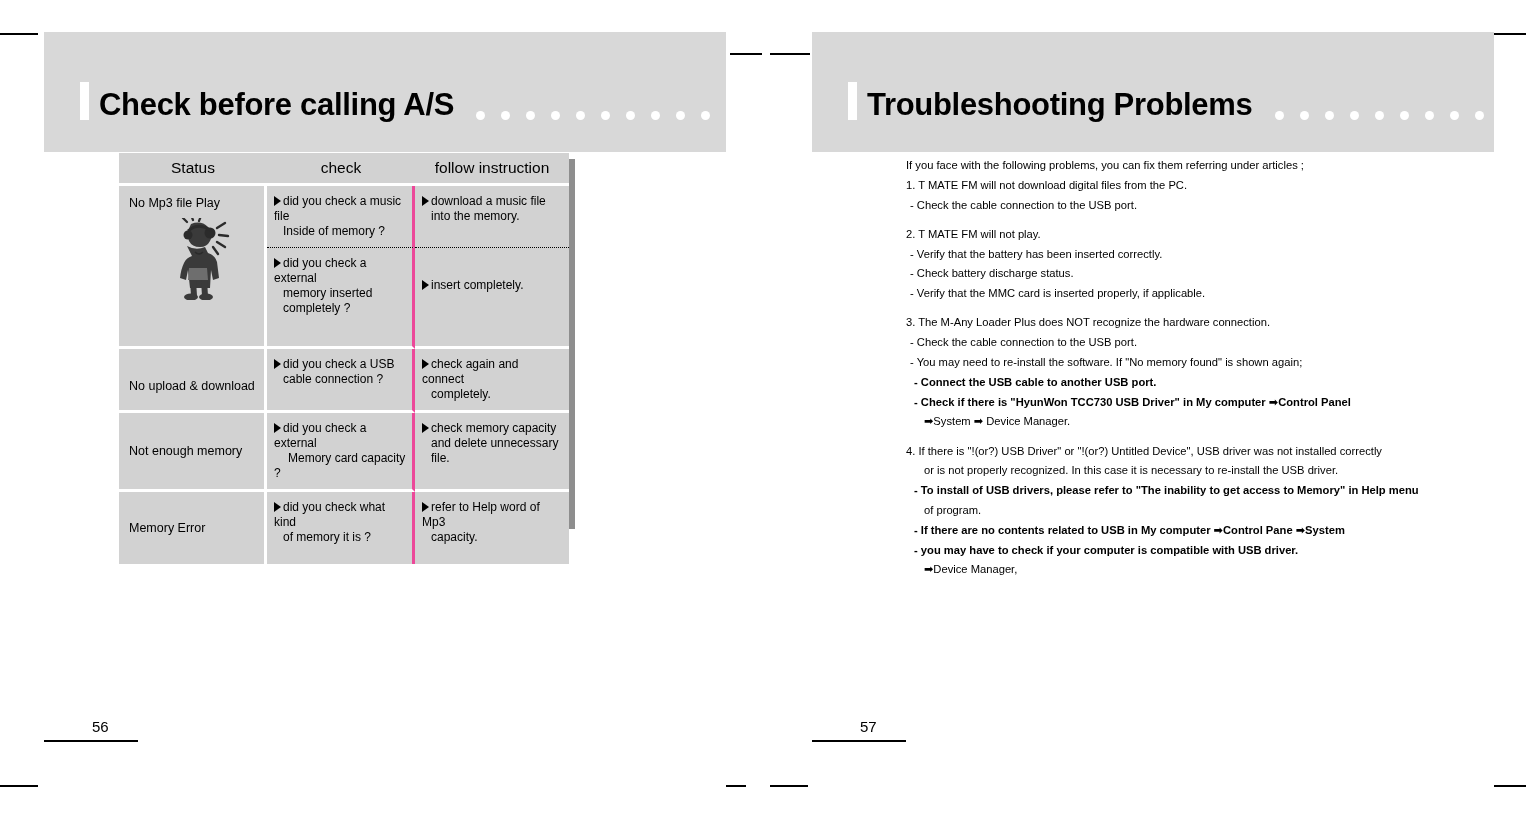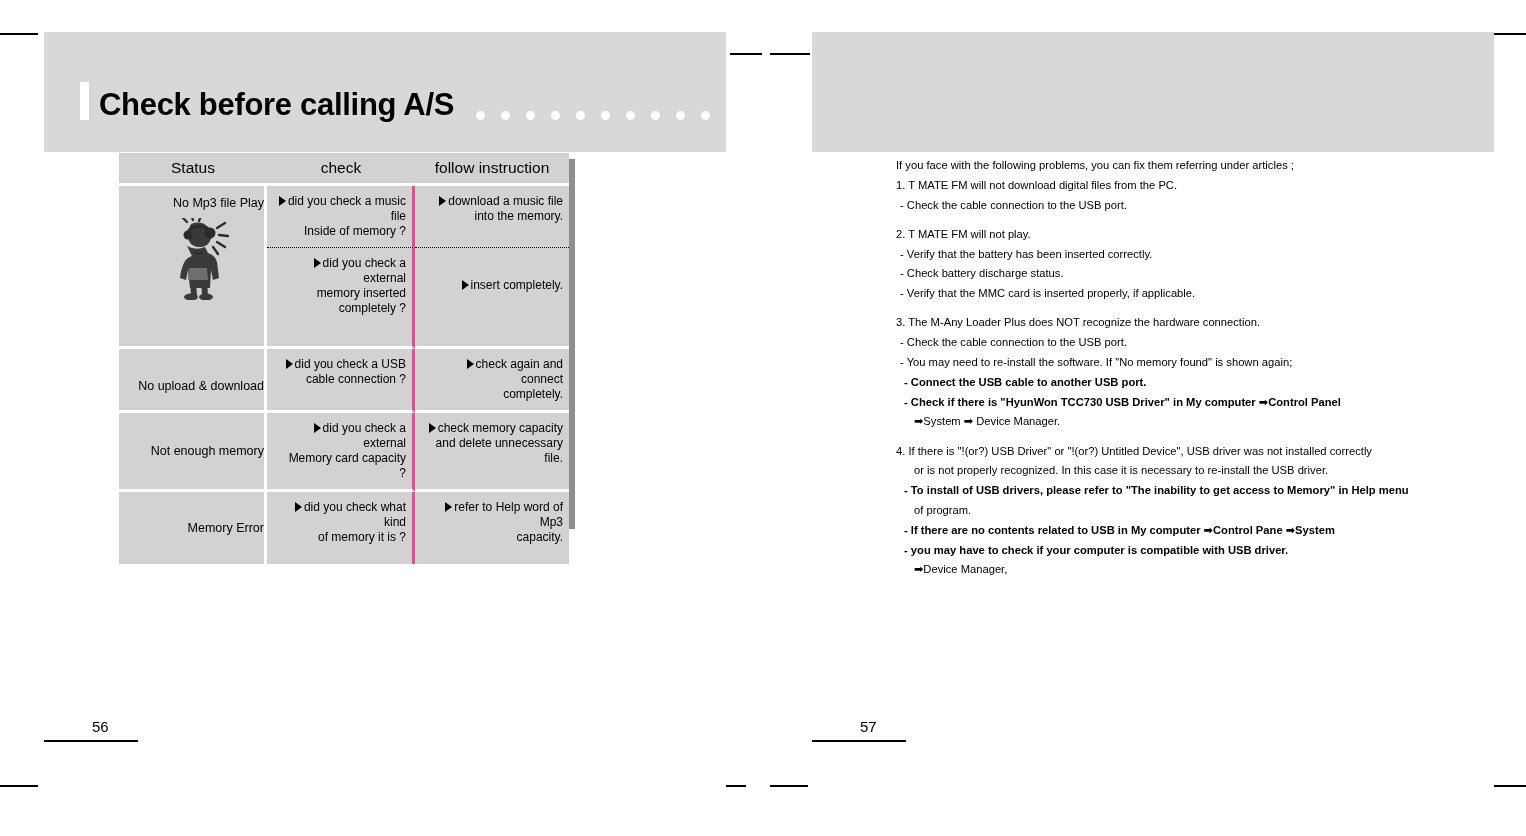--- a/index.html
+++ b/index.html
@@ -61,21 +61,20 @@
   .tbl{
     position:relative;width:450px;
     border-collapse:separate;border-spacing:0;
     background:#86efac;
   }
   .tbl td,.tbl th{
     background:#d2d2d2;
     border:0;
     vertical-align:top;
     padding:0;
-    text-align:right;
   }
   .tbl th{
     height:30px;text-align:center;vertical-align:middle;
     font-weight:normal;font-size:15.5px;
     border-bottom:3px solid #ffffff;
   }
   .col-a{width:148px;}
   .col-b{width:148px;}
   .col-c{width:154px;}
   .tbl td.status{
@@ -109,21 +108,21 @@
     display:block;margin:8px auto 0 auto;width:72px;height:82px;
   }
 
   
   .body-text{
     position:absolute;left:84px;top:160px;width:520px;
     font-size:11.2px;line-height:1.0;
   }
   .intro{margin-bottom:20px;}
   .grp{margin-bottom:18px;}
-  .ln{white-space:nowrap;margin-bottom:8.6px;}
+  .ln{white-space:nowrap;margin-bottom:8.6px;margin-left:10px;}
   .i1{padding-left:0;}
   .i2{padding-left:4px;}
   .i3{padding-left:8px;font-weight:bold;}
   .i4{padding-left:18px;}
 
   
   .folio{
     position:absolute;bottom:96px;font-size:15px;
   }
   .folio .num{position:absolute;left:48px;top:-22px;}
@@ -282,20 +281,37 @@
 
     <div class="folio" style="left:0;">
       <div class="rule"></div>
       <div class="num">56</div>
     </div>
   </div>
 
   <div class="sheet right">
 
     <div class="band"></div>
+    <div class="band-inner">
+      <div class="title-bar"></div>
+      <div class="chapter-title">Troubleshooting Problems</div>
+      <div class="dots">
+        <i></i>
+          <i></i>
+        <i></i>
+          <i></i>
+        <i></i>
+          <i></i>
+        <i></i>
+          <i></i>
+        <i></i>
+          <i></i>
+        <i></i>
+      </div>
+    </div>
 
     <div class="body-text">
 
       <div class="ln intro">If you face with the following problems, you can fix them referring under articles ;</div>
 
       <div class="grp">
         <div class="ln i1">1. T MATE FM will not download digital files from the PC.</div>
         <div class="ln i2">-  Check the cable connection to the USB port.</div>
       </div>
 

